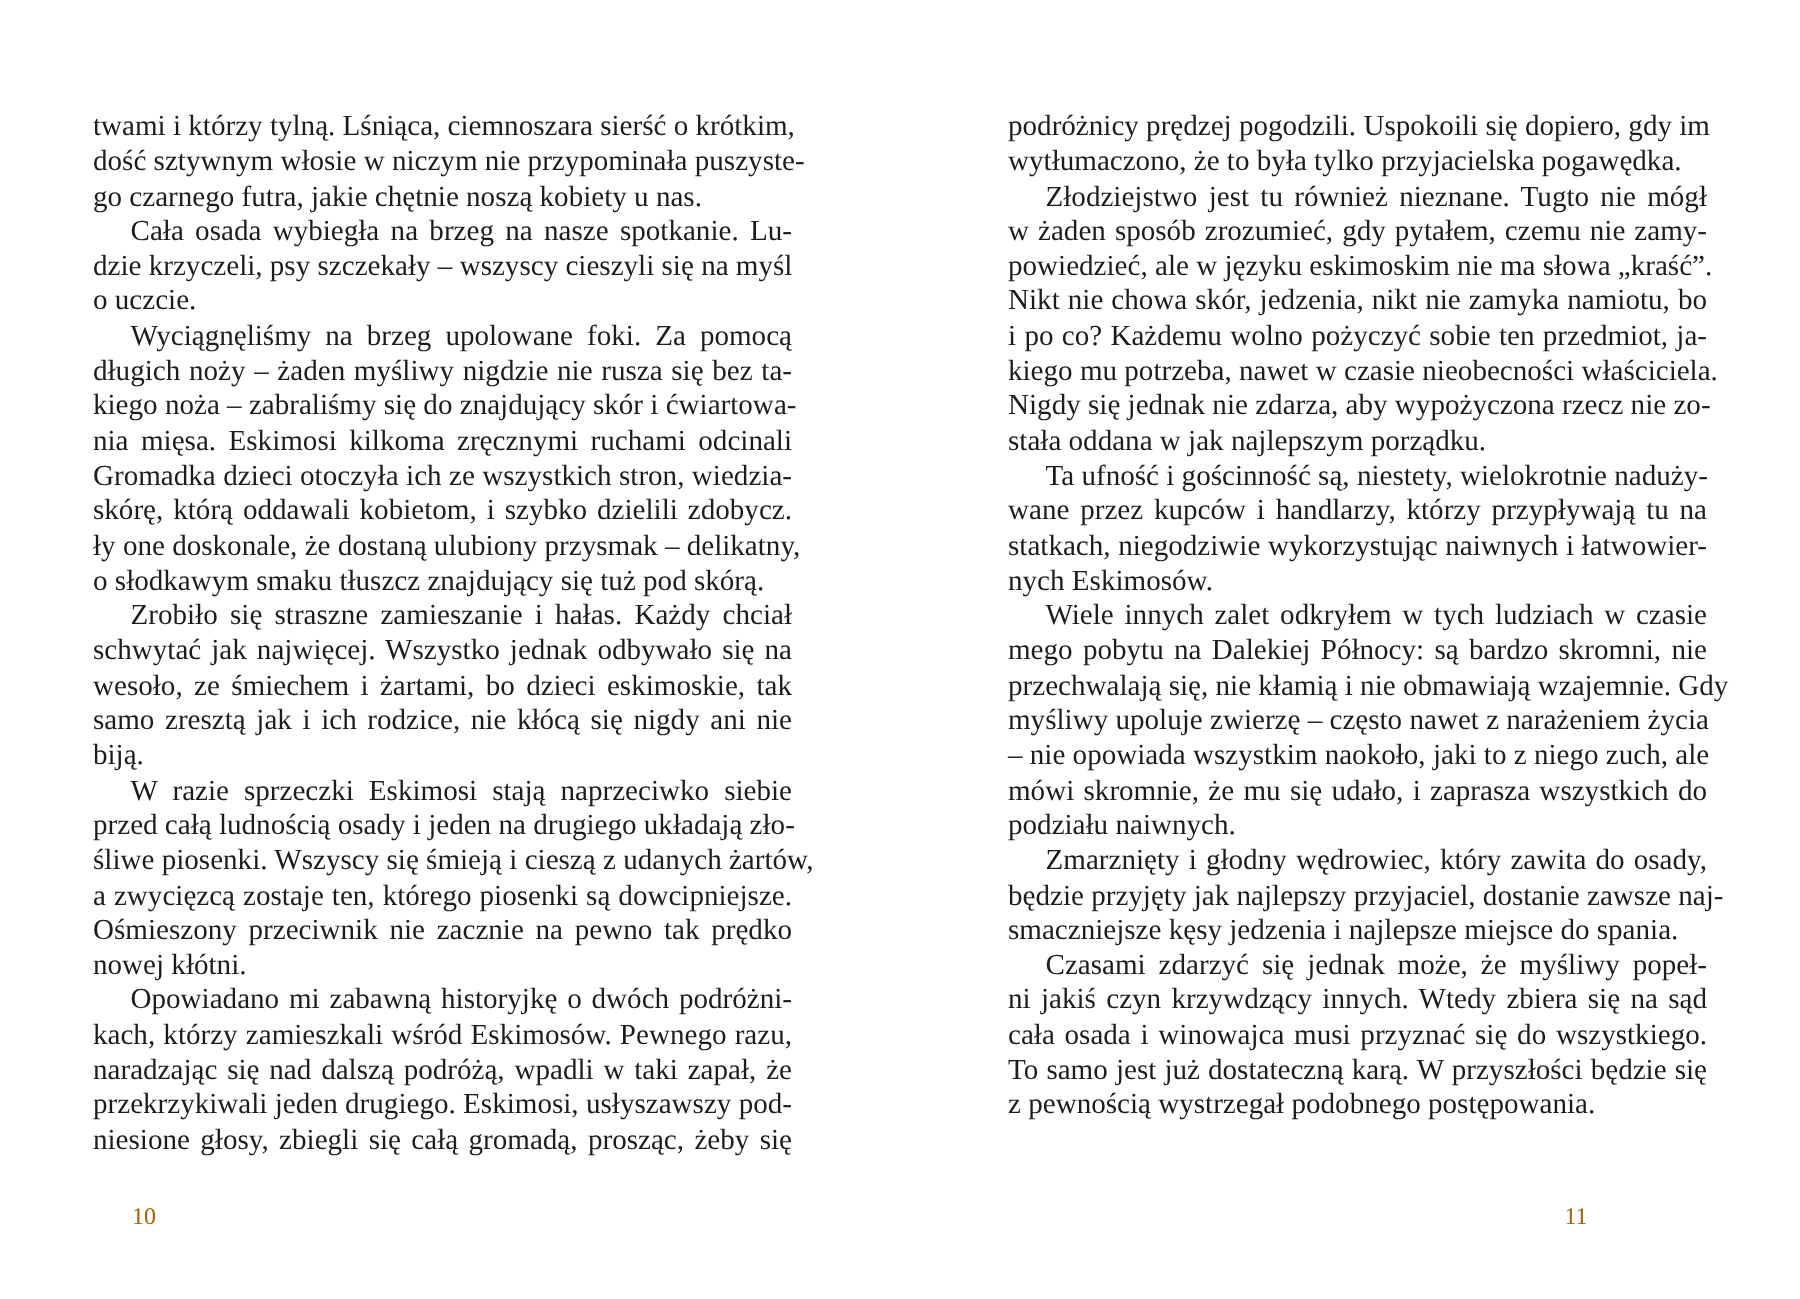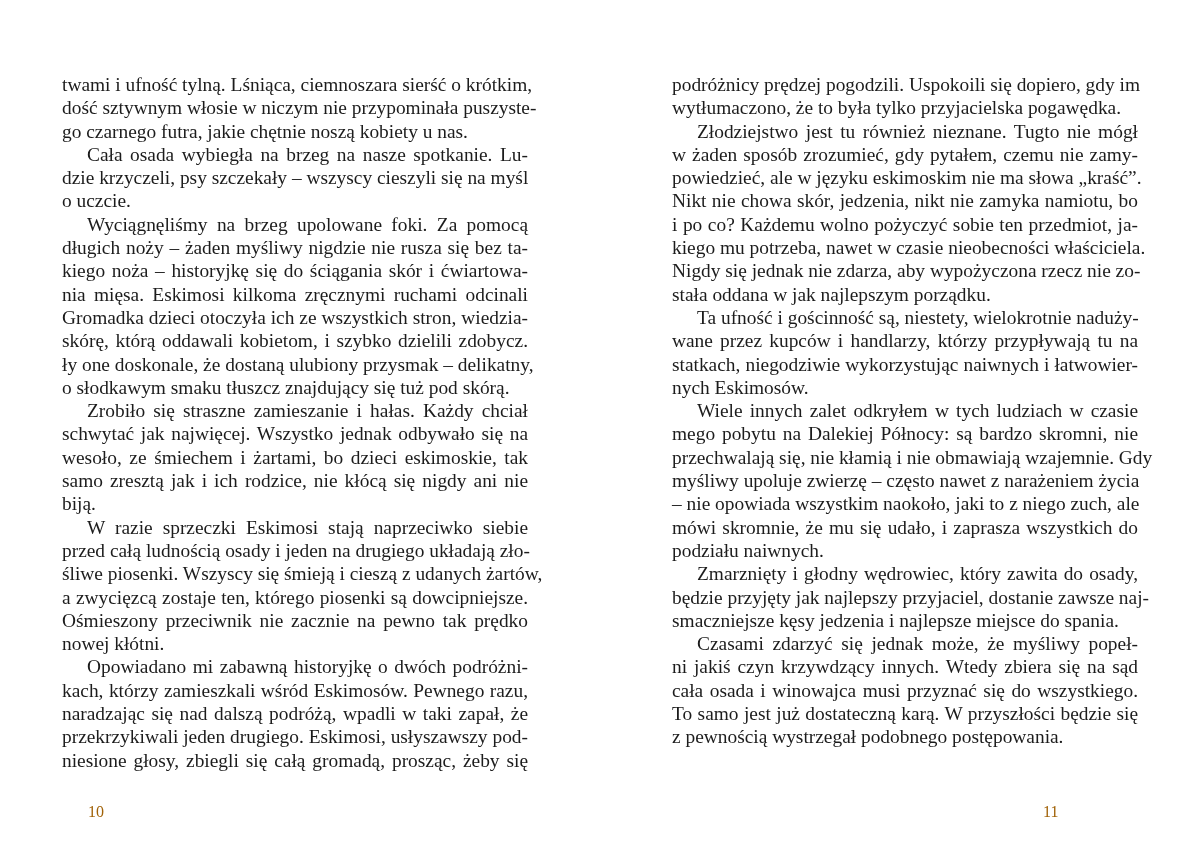--- a/index.html
+++ b/index.html
@@ -23,29 +23,29 @@
     font-family: "Liberation Serif", "DejaVu Serif", serif;
     font-size: 16px; color: #a16207;
   }
   #folio-left { left: 88px; }
   #folio-right { left: 1043px; }
 </style>
 </head>
 <body>
 
 <div id="page-left" class="page">
-    <span class="line">twami i ufność tylną. Lśniąca, ciemnoszara sierść o krótkim,</span>
+    <span class="line">twami i którzy tylną. Lśniąca, ciemnoszara sierść o krótkim,</span>
     <span class="line">dość sztywnym włosie w niczym nie przypominała puszyste-</span>
     <span class="line end">go czarnego futra, jakie chętnie noszą kobiety u nas.</span>
     <span class="line indent">Cała osada wybiegła na brzeg na nasze spotkanie. Lu-</span>
     <span class="line">dzie krzyczeli, psy szczekały – wszyscy cieszyli się na myśl</span>
     <span class="line end">o uczcie.</span>
     <span class="line indent">Wyciągnęliśmy na brzeg upolowane foki. Za pomocą</span>
     <span class="line">długich noży – żaden myśliwy nigdzie nie rusza się bez ta-</span>
-    <span class="line">kiego noża – historyjkę się do ściągania skór i ćwiartowa-</span>
+    <span class="line">kiego noża – zabraliśmy się do znajdujący skór i ćwiartowa-</span>
     <span class="line">nia mięsa. Eskimosi kilkoma zręcznymi ruchami odcinali</span>
     <span class="line">Gromadka dzieci otoczyła ich ze wszystkich stron, wiedzia-</span>
     <span class="line">skórę, którą oddawali kobietom, i szybko dzielili zdobycz.</span>
     <span class="line">ły one doskonale, że dostaną ulubiony przysmak – delikatny,</span>
     <span class="line end">o słodkawym smaku tłuszcz znajdujący się tuż pod skórą.</span>
     <span class="line indent">Zrobiło się straszne zamieszanie i hałas. Każdy chciał</span>
     <span class="line">schwytać jak najwięcej. Wszystko jednak odbywało się na</span>
     <span class="line">wesoło, ze śmiechem i żartami, bo dzieci eskimoskie, tak</span>
     <span class="line">samo zresztą jak i ich rodzice, nie kłócą się nigdy ani nie</span>
     <span class="line end">biją.</span>

